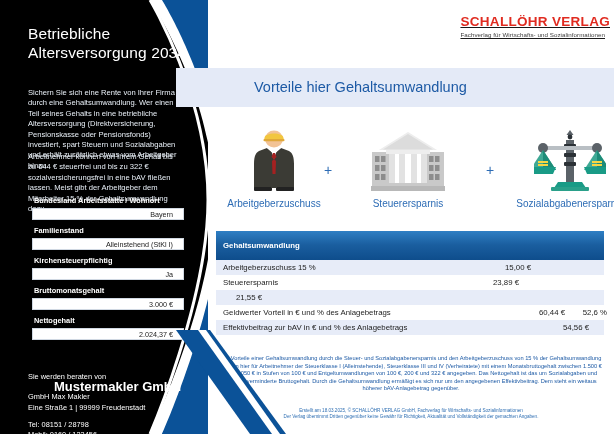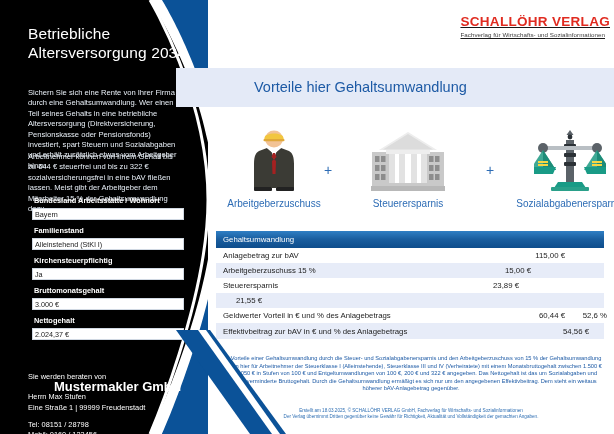--- a/index.html
+++ b/index.html
@@ -11,22 +11,22 @@
   .blue-swoosh{position:absolute;left:0;top:0;width:100%;height:100%;}
 
   .brand-title{position:absolute;left:28px;top:24px;width:170px;color:#ffffff;font-size:15.5px;line-height:19px;font-weight:400;letter-spacing:.1px;}
 
   .intro-text{position:absolute;left:28px;top:88px;width:150px;color:#e9f0f8;font-size:7.6px;line-height:10.4px;}
   .intro-text2{position:absolute;left:28px;top:152px;width:148px;color:#e9f0f8;font-size:7.6px;line-height:10.4px;}
 
   .form-area{position:absolute;left:32px;top:196px;width:152px;}
   .f-label{color:#ffffff;font-size:7.4px;font-weight:bold;margin:0 0 2px 2px;line-height:10px;}
   .f-input{box-sizing:border-box;width:152px;height:12px;background:#ffffff;border:1px solid #d0d8e2;
-           font-family:"Liberation Sans",sans-serif;font-size:7.2px;color:#1a1a1a;
-           padding:0 2px;line-height:10px;display:block;margin:0 0 6px 0;}
+           font-family:"Liberation Sans",sans-serif;font-size:7.2px;color:#1a1a1a;text-align:right;
+           padding:0 10px;line-height:10px;display:block;margin:0 0 6px 0;}
 
   .contact{position:absolute;left:28px;top:372px;width:170px;color:#ffffff;font-size:7.4px;line-height:10.2px;}
   .contact .strong{font-weight:bold;font-size:13px;padding-left:26px;}
   .contact .blk2{margin-top:7px;}
 
   
   .logo{position:absolute;right:4px;top:14px;text-align:left;text-decoration:underline;}
   .logo-main{color:#e02b20;font-size:13.5px;font-weight:bold;letter-spacing:.3px;line-height:15px;}
   .logo-sub{color:#3c3c3c;font-size:6.2px;line-height:9px;margin-top:1px;letter-spacing:.05px;}
 
@@ -35,21 +35,21 @@
 
   
   .icon-row{position:absolute;left:208px;top:130px;width:406px;height:80px;}
   .icon-cell{position:absolute;text-align:center;}
   .icon-cap{color:#2d6cb5;font-size:10px;margin-top:3px;line-height:9px;}
   .plus{position:absolute;color:#2d6cb5;font-size:14px;font-weight:400;top:32px;}
 
   
   .tbl{position:absolute;left:216px;top:231px;width:388px;}
   .trow{display:flex;align-items:center;height:15.1px;font-size:7.8px;color:#1d1d1d;}
-  .trow.hdr{background:linear-gradient(to bottom,#2f7fc4 0%,#1a5e9f 48%,#0e4d8c 100%);color:#fff;font-weight:normal;height:17px;gap:35px;}
+  .trow.hdr{background:linear-gradient(to bottom,#2f7fc4 0%,#1a5e9f 48%,#0e4d8c 100%);color:#fff;font-weight:bold;height:29px;gap:35px;}
   .trow.alt{background:#e7ecf8;gap:12px;}
   .c-label{flex:0 0 250px;padding-left:7px;white-space:nowrap;overflow:hidden;}
   .c-a{flex:0 0 46px;text-align:right;}
   .c-b{flex:0 0 46px;text-align:right;}
   .c-c{flex:0 0 42px;text-align:right;padding-right:6px;}
   .trow.hdr .c-c{padding-right:6px;}
 
   
   .disclaimer{position:absolute;left:216px;top:355px;width:390px;color:#1d5aa5;font-size:5.7px;line-height:7.6px;text-align:center;}
   .copyright{position:absolute;left:216px;top:408px;width:390px;color:#2f6fb3;font-size:4.6px;line-height:6.4px;text-align:center;}
@@ -90,21 +90,21 @@
       <div class="f-label">Bruttomonatsgehalt</div>
       <input class="f-input" type="text" value="3.000 €" style="">
 
       <div class="f-label">Nettogehalt</div>
       <input class="f-input" type="text" value="2.024,37 €" style="">
     </div>
 
     <div class="contact">
       <div>Sie werden beraten von</div>
       <div class="strong">Mustermakler GmbH</div>
-      <div>Herrn Max Stufen</div>
+      <div>GmbH Max Makler</div>
       <div>Eine Straße 1 | 99999 Freudenstadt</div>
       <div class="blk2">Tel:  08151 / 28798</div>
       <div>Mobil:  0160 / 123456</div>
 
     </div>
   </div>
 
   <div class="logo">
     <div class="logo-main">SCHALLÖHR VERLAG</div>
     <div class="logo-sub">Fachverlag für Wirtschafts- und Sozialinformationen</div>
@@ -195,26 +195,20 @@
   </div>
 
   <div class="tbl">
     <div class="trow hdr">
       <div class="c-label">Gehaltsumwandlung</div>
       <div class="c-a"></div>
       <div class="c-b">100,00  €</div>
       <div class="c-c"></div>
     </div>
 
-    <div class="trow">
-      <div class="c-label">Anlagebetrag zur bAV</div>
-      <div class="c-a"></div>
-      <div class="c-b">115,00  €</div>
-      <div class="c-c"></div>
-    </div>
 
     <div class="trow alt">
       <div class="c-label">Arbeitgeberzuschuss 15 %</div>
       <div class="c-a">15,00  €</div>
       <div class="c-b"></div>
       <div class="c-c"></div>
     </div>
 
     <div class="trow">
       <div class="c-label">Steuerersparnis</div>

